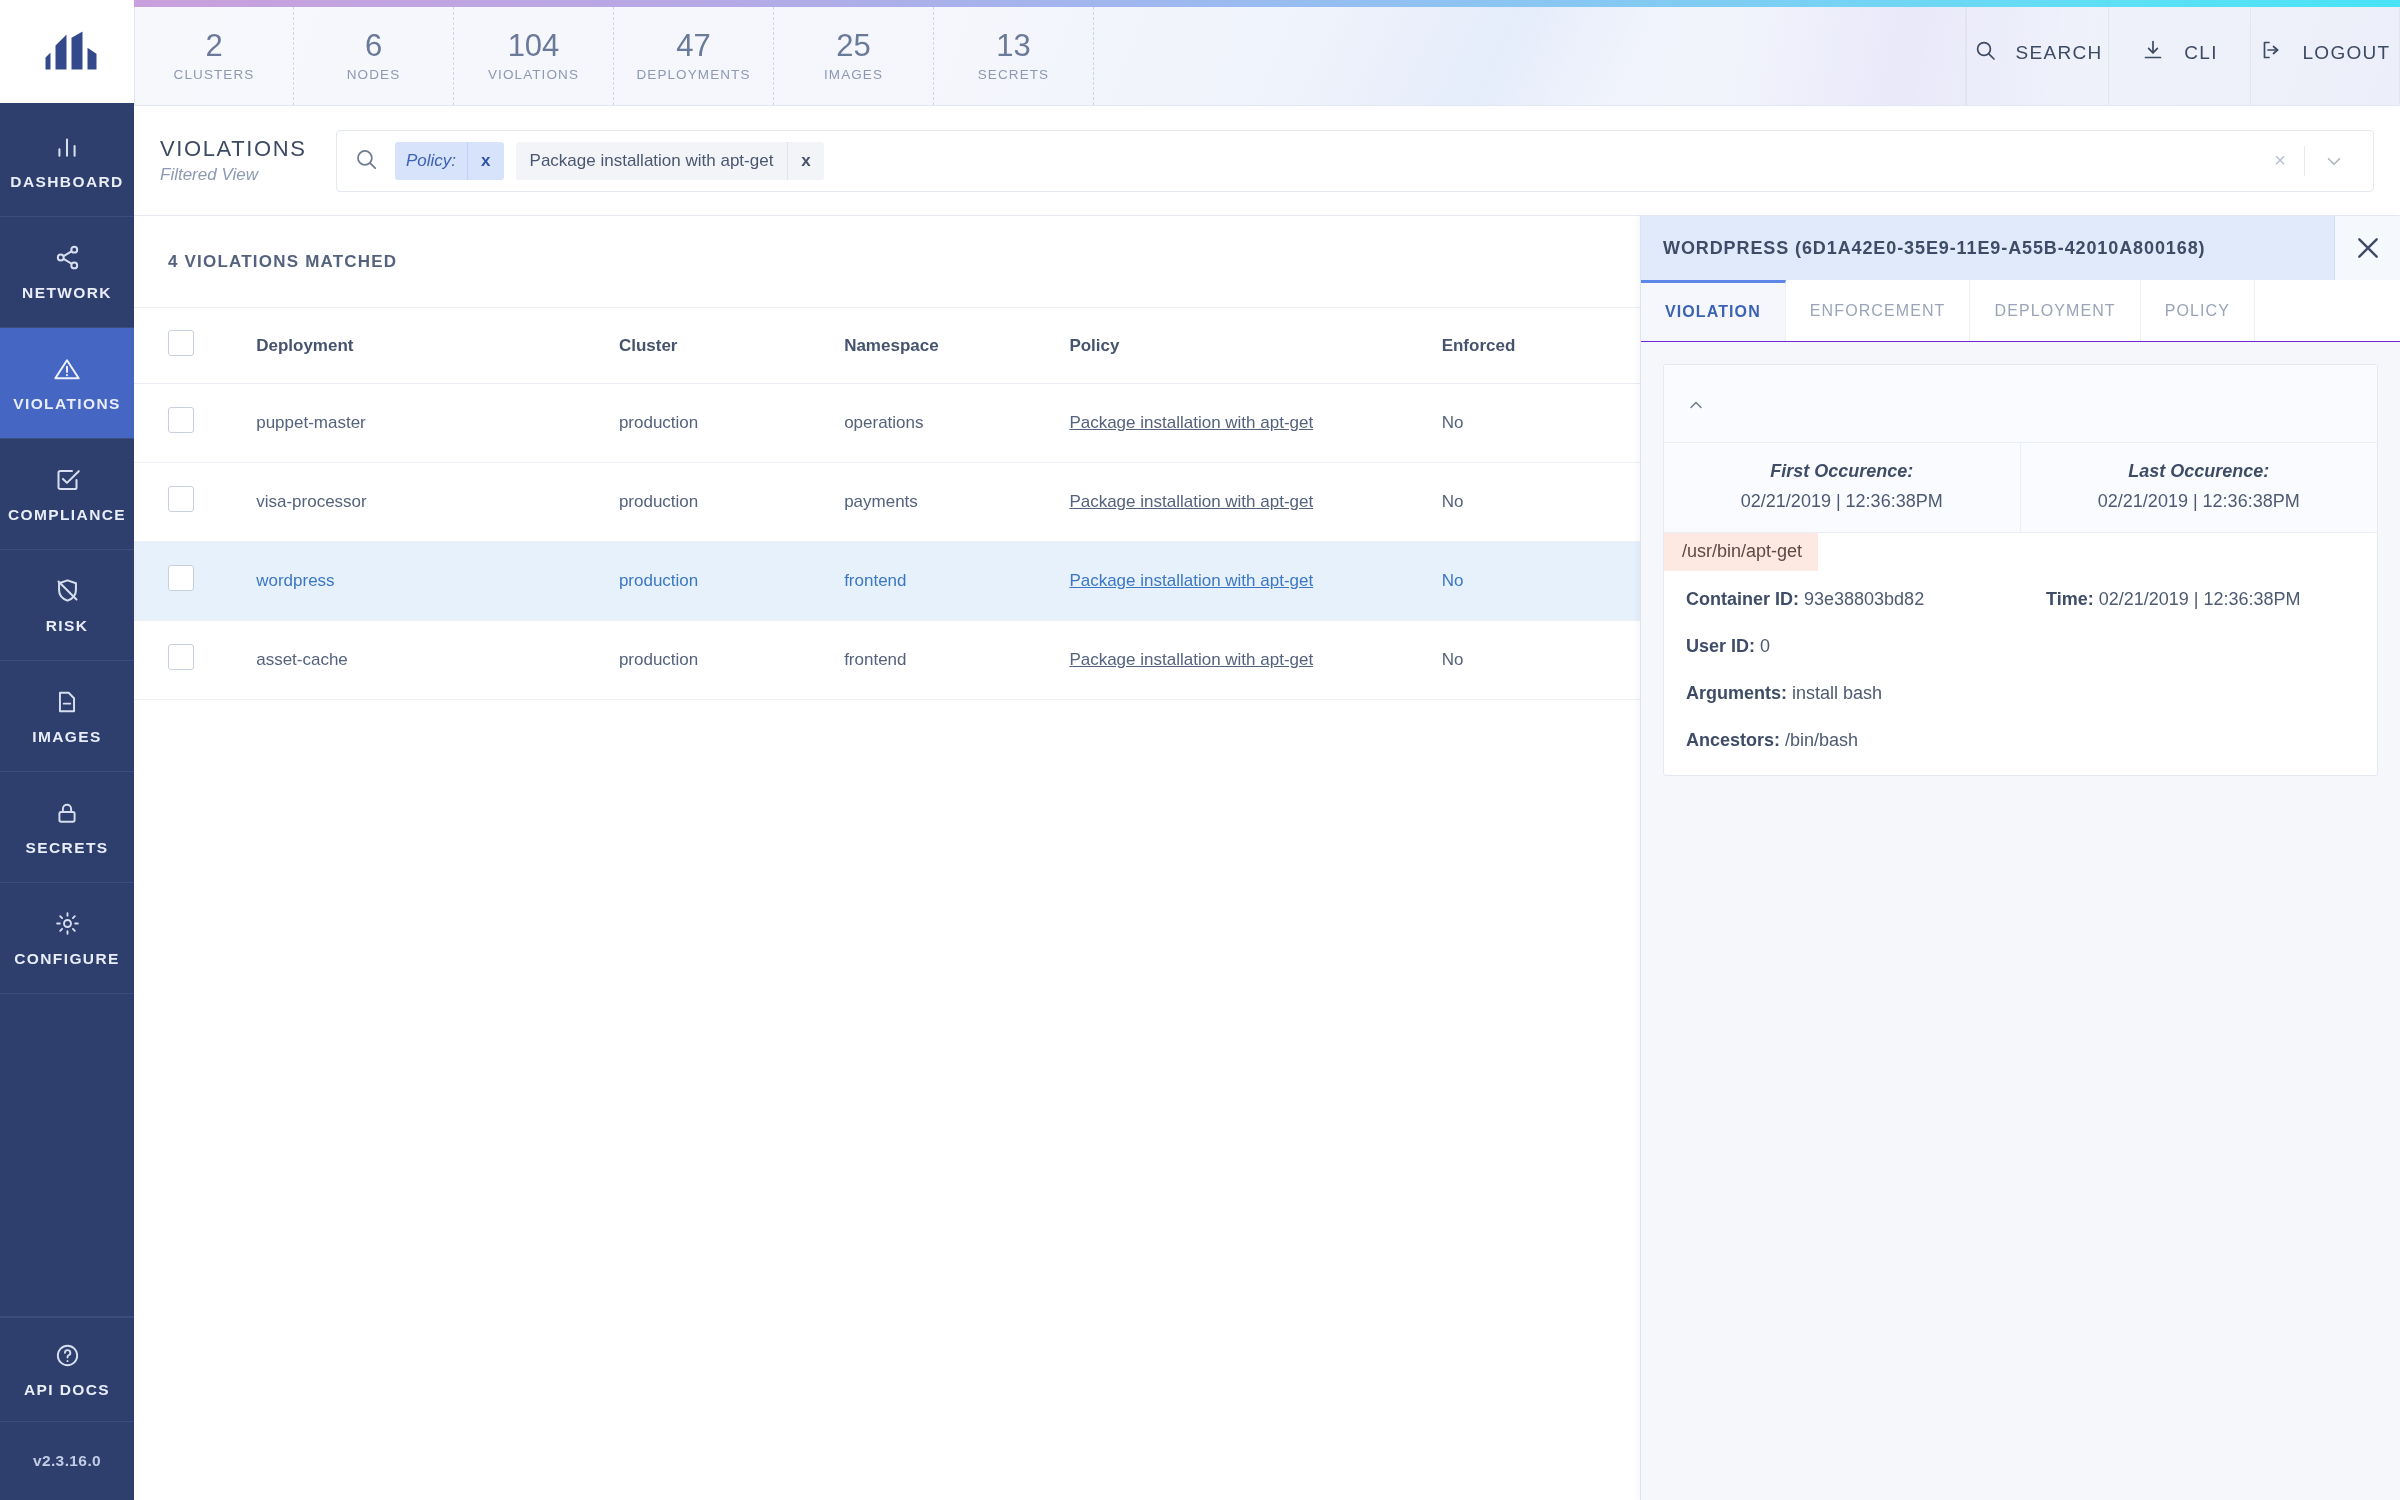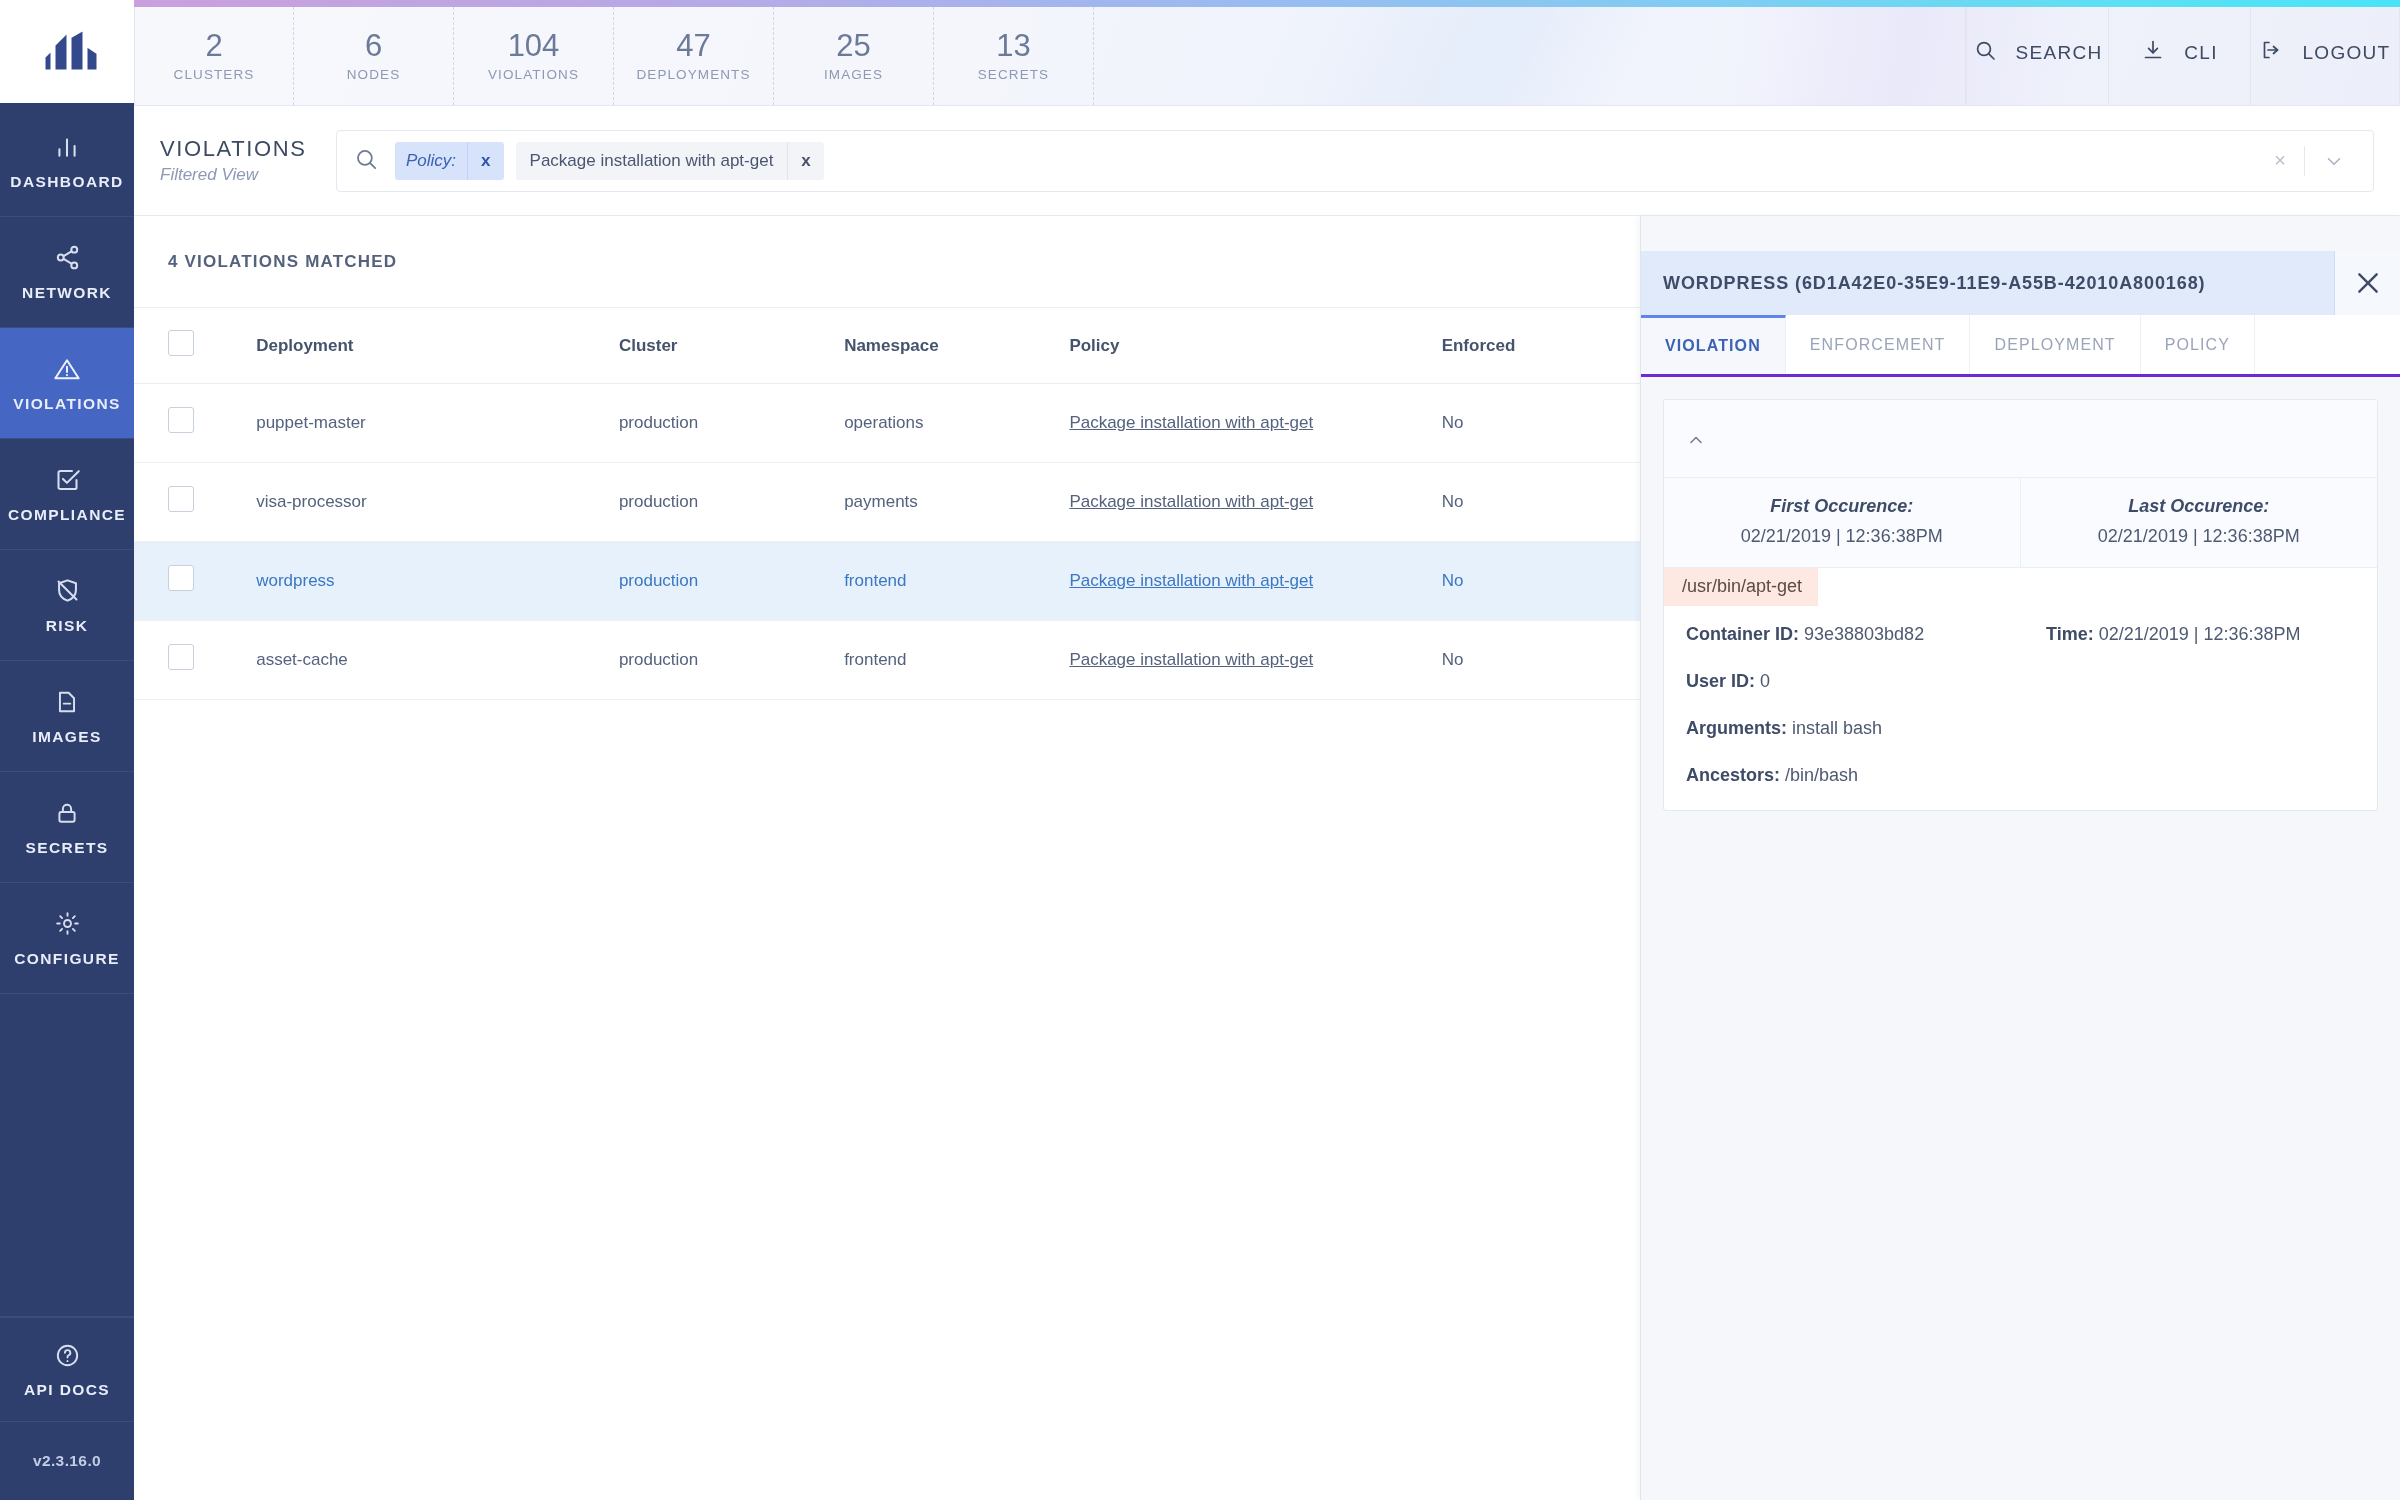--- a/index.html
+++ b/index.html
@@ -163,30 +163,30 @@
     border: 1px solid #e3e6ee; background: #fbfcfe; color: #4d5a74; font-size: 16px;
   }
 
   
   .sidepanel {
     position: absolute; right: 0; top: 0; bottom: 0; width: 760px;
     background: #f5f7fb; border-left: 1px solid #dfe5ef;
     display: flex; flex-direction: column; z-index: 20;
     box-shadow: -2px 0 6px rgba(40,60,110,.05);
   }
-  .sp-head { height: 64px; display: flex; align-items: stretch; background: #e1eafb; margin-top: 35px; }
+  .sp-head { height: 64px; display: flex; align-items: stretch; background: #e1eafb; }
   .sp-title {
     flex: 1 1 auto; display: flex; align-items: center; padding-left: 22px;
     font-size: 18px; letter-spacing: .9px; color: #3f4c67; font-weight: 700;
   }
   .sp-close {
     width: 66px; display: flex; align-items: center; justify-content: center;
     cursor: pointer; border-left: 1px solid #cfdcf4; background: #f5f8fd;
   }
-  .sp-tabs { display: flex; align-items: stretch; height: 62px; background: #fff; border-bottom: 3px solid #6d28d9; }
+  .sp-tabs { display: flex; align-items: stretch; height: 62px; background: #fff; border-bottom: 1px solid #6d28d9; }
   .sp-tab {
     display: flex; align-items: center; padding: 0 24px; font-size: 16px;
     letter-spacing: 1.1px; color: #9aa4b8; cursor: pointer;
     border-right: 1px solid #edf0f6; background: #fff;
   }
   .sp-tab.active { color: #3b62b5; font-weight: 700; background: #f5f7fd; border-top: 3px solid #5e86e8; }
   .sp-tabs .tabfill { flex: 1 1 auto; border-bottom: 0; }
   .sp-body { flex: 1 1 auto; padding: 22px 22px 0 22px; overflow: hidden; }
 
   .vcard { border: 1px solid #e3e8f1; border-radius: 3px; background: #fff; }

